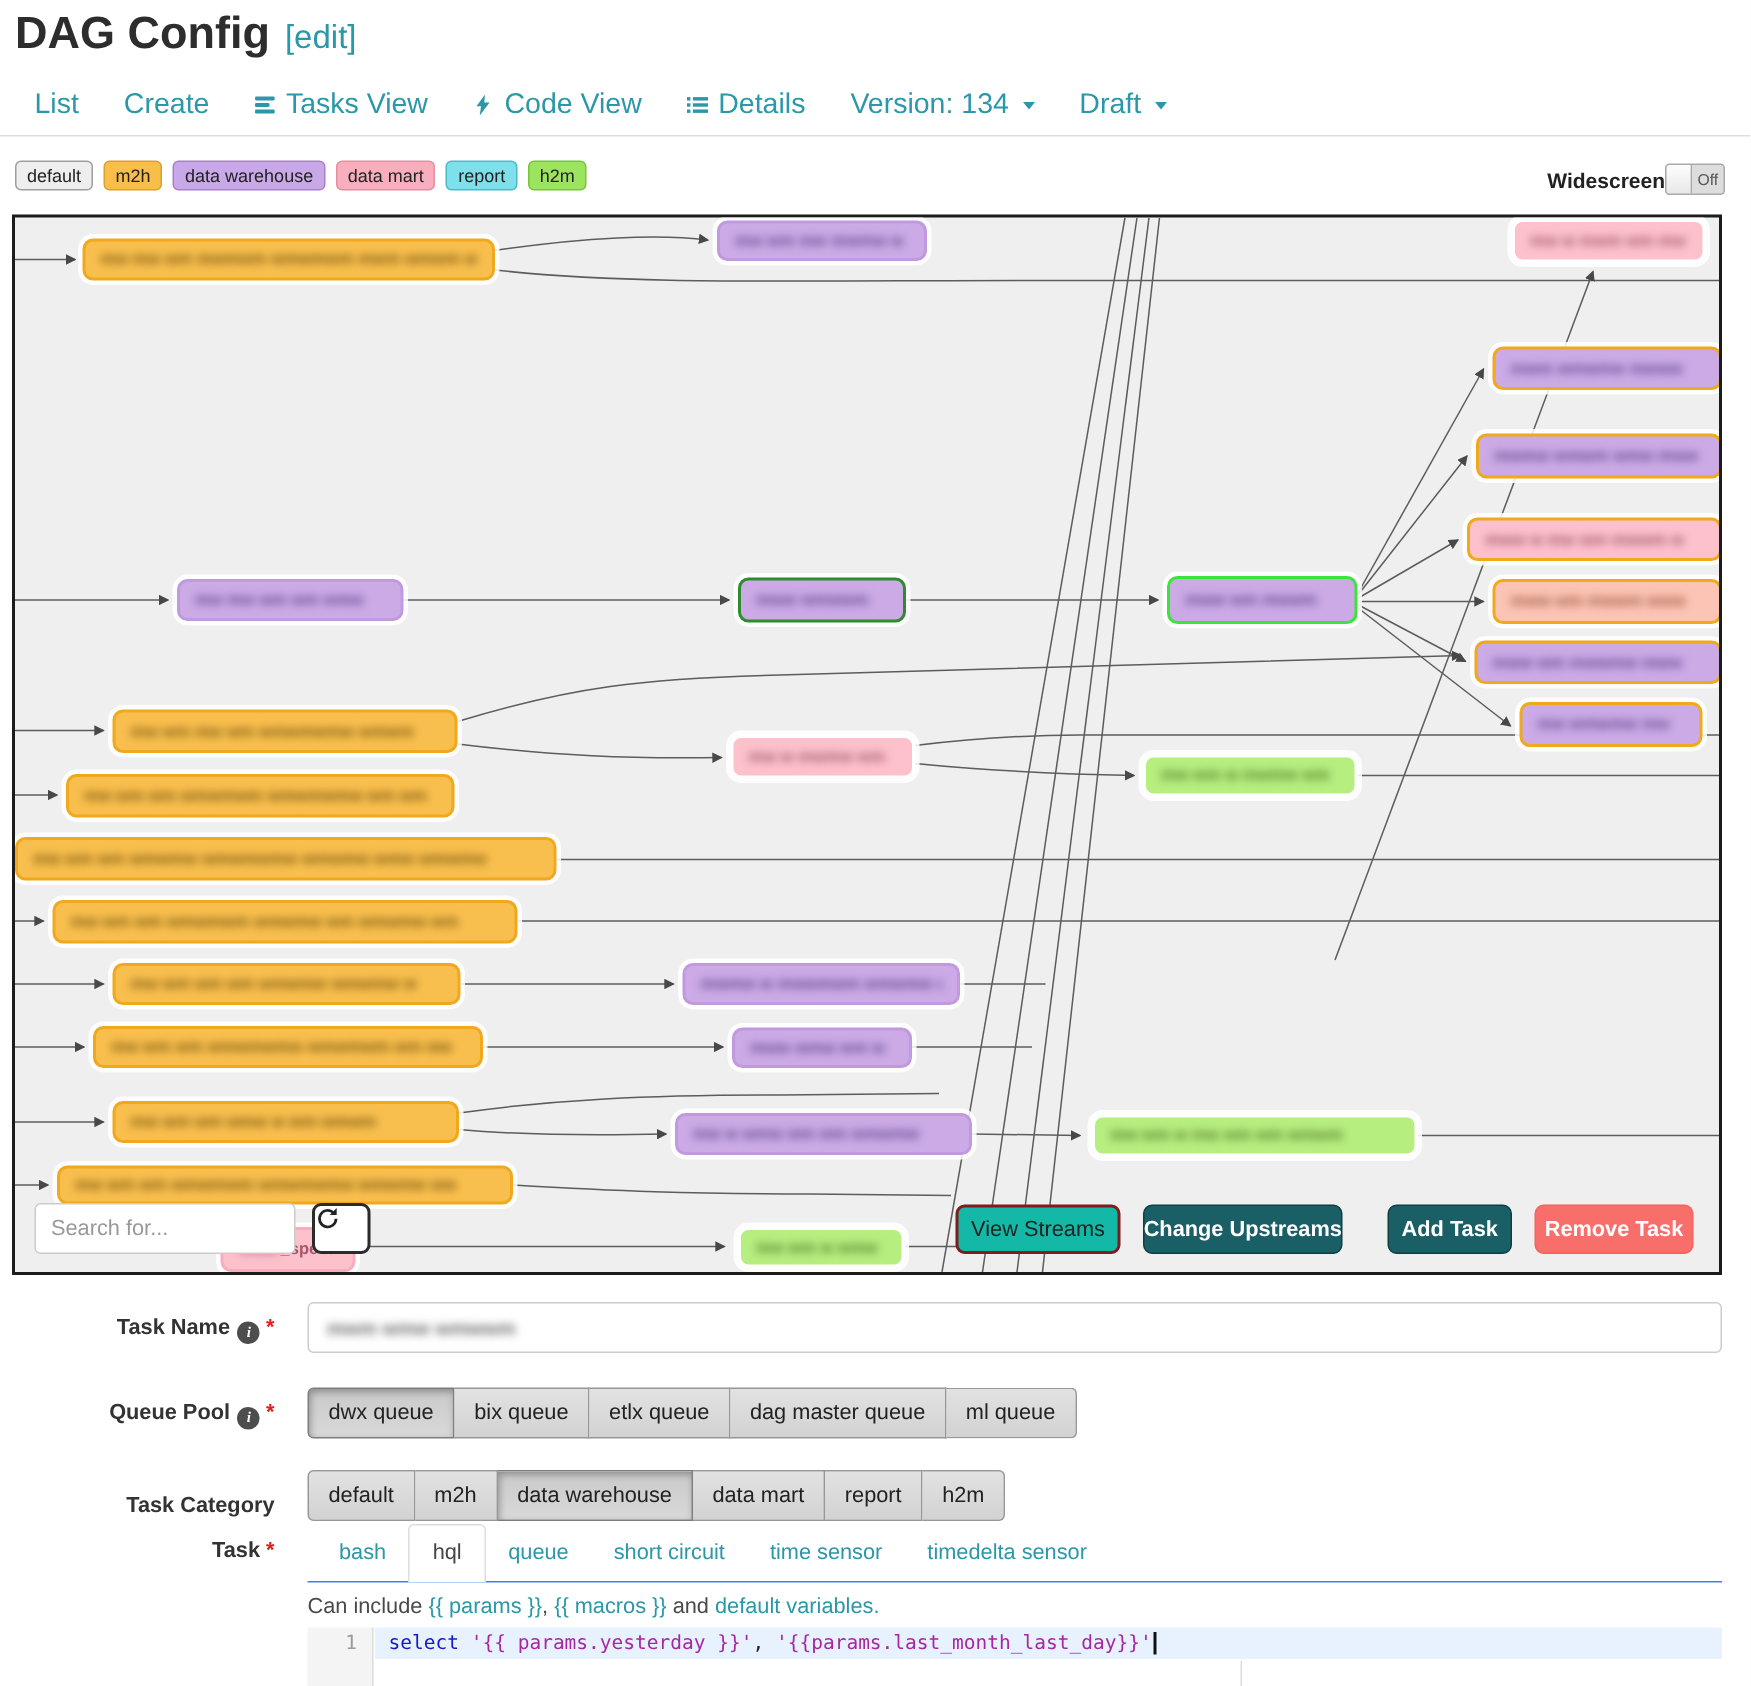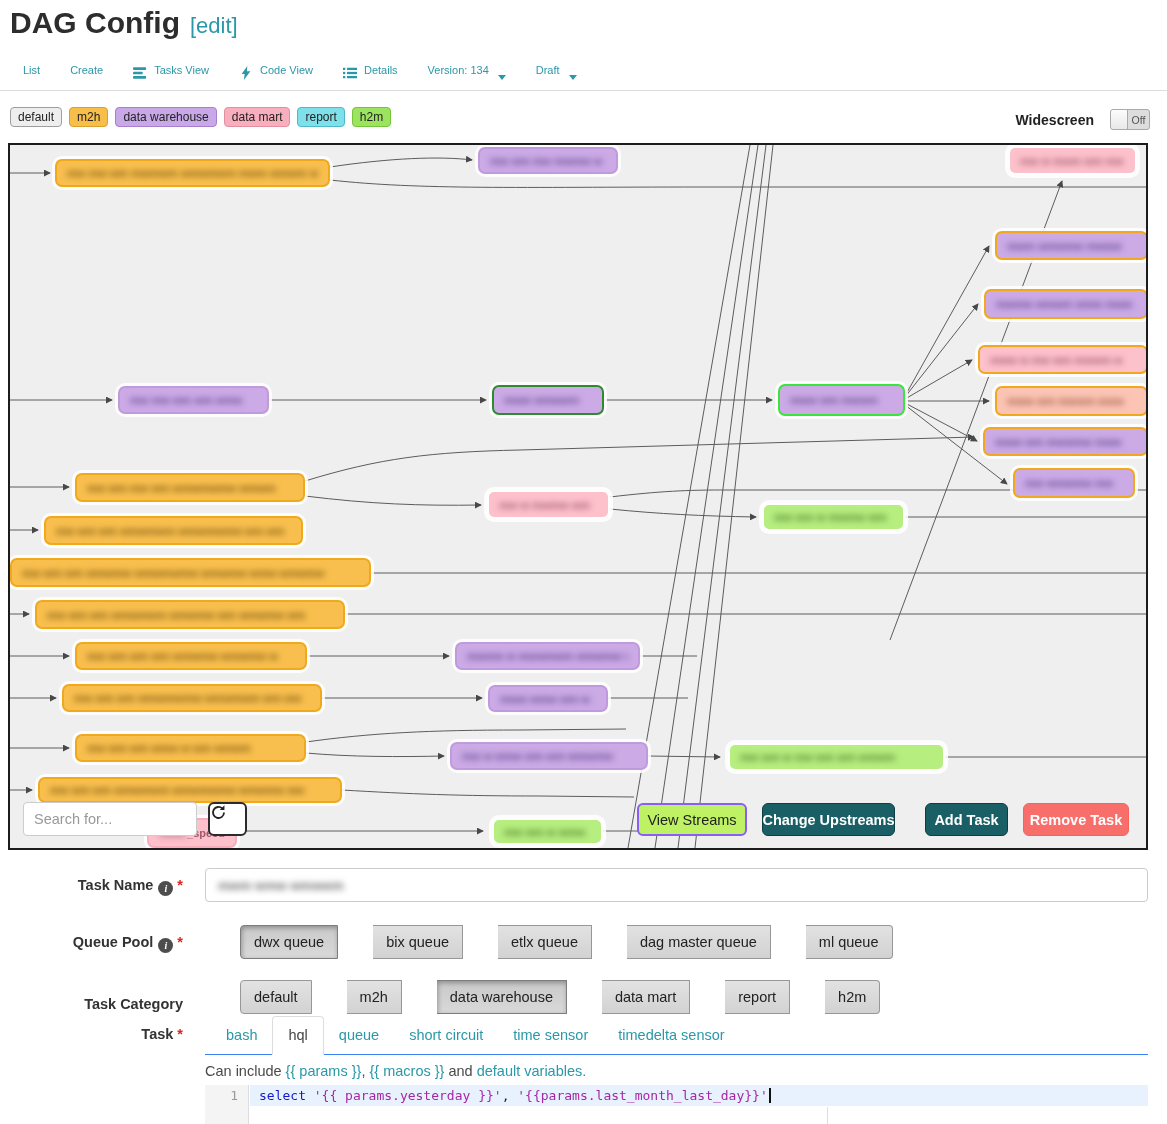--- a/index.html
+++ b/index.html
@@ -5,33 +5,33 @@
   html,body{margin:0;padding:0;background:#fff;}
   .page{position:relative;width:1167px;height:1124px;background:#fff;overflow:hidden;
         font-family:"Liberation Sans",sans-serif;color:#333;}
   
   .hdr{position:absolute;left:10px;top:6px;white-space:nowrap;}
   .hdr .title{font-size:30px;font-weight:bold;color:#2d2d2d;}
   .hdr .edit{font-size:22px;color:#2a98a8;margin-left:10px;}
   
   .topnav{position:absolute;left:0;top:50px;width:1167px;height:41px;border-bottom:1px solid #ddd;
           display:flex;align-items:flex-end;box-sizing:border-box;}
-  .topnav .titem{display:flex;align-items:flex-end;gap:7px;padding:10px 15px;font-size:11px;
+  .topnav .titem{display:flex;align-items:center;gap:7px;padding:10px 15px;font-size:19px;
                  color:#2a98a8;cursor:pointer;line-height:20px;box-sizing:border-box;}
   .topnav .titem.active{background:#fff;border:1px solid #ddd;border-bottom:1px solid #fff;
                  border-radius:4px 4px 0 0;color:#444;margin-bottom:-1px;}
   .topnav .titem:first-child{margin-left:8px;}
   .caret{display:inline-block;width:0;height:0;border-left:4px solid transparent;
          border-right:4px solid transparent;border-top:5px solid #2a98a8;margin-left:2px;}
   .ticon{width:14px;height:14px;display:inline-block;}
   
   .legend{position:absolute;left:10px;top:107px;display:flex;gap:7px;}
   .lbadge{font-size:12px;padding:2px 7px;border-radius:4px;border:1px solid;color:#222;}
   
-  .wide{position:absolute;top:109px;right:17px;display:flex;align-items:center;gap:16px;}
+  .wide{position:absolute;top:109px;right:17px;display:flex;align-items:center;gap:0;}
   .wide .wlabel{font-size:14px;font-weight:bold;color:#222;}
   .switch{width:40px;height:21px;border:1px solid #aaa;border-radius:3px;background:#ddd;
           display:flex;align-items:center;overflow:hidden;cursor:pointer;box-sizing:border-box;}
   .knob{width:16px;height:19px;background:linear-gradient(#fdfdfd,#e8e8e8);border-right:1px solid #aaa;border-radius:2px 0 0 2px;}
   .offtxt{flex:1;text-align:center;font-size:10.5px;color:#555;}
   
   .canvas{position:absolute;left:8px;top:143px;width:1140px;height:707px;background:#efefef;
           border:2px solid #1c1c1c;box-sizing:border-box;overflow:hidden;}
   .canvas svg{position:absolute;left:0;top:0;}
   .gnode{position:absolute;border:2px solid;border-radius:7px;
@@ -47,38 +47,38 @@
   .b-green-bright{border-color:#3ae43a;}
   
   .ov{position:absolute;z-index:6;box-sizing:border-box;}
   .searchbox{left:13px;top:657px;width:174px;height:34px;background:#fff;border:1px solid #ccc;
              border-radius:4px;font-size:14.5px;color:#333;padding:0 10px;}
   .searchbox::placeholder{color:#999;}
   .refresh{left:198px;top:657px;width:39px;height:34px;background:#fff;border:2px solid #2b2b2b;
            border-radius:6px;display:flex;align-items:center;justify-content:center;cursor:pointer;}
   .actbtn{top:658px;height:33px;border-radius:6px;font-size:14.5px;display:flex;align-items:center;
           justify-content:center;cursor:pointer;white-space:nowrap;}
-  .actbtn.light{background:#bef264;border:2px solid #8b5cf6;color:#222;}
+  .actbtn.light{background:#14b8a6;border:2px solid #7f1d1d;color:#222;}
   .actbtn.teal{background:#1a5f66;border:1px solid #0e3d44;color:#fff;font-weight:bold;}
   .actbtn.red{background:#f86e6a;border:1px solid #f8615c;color:#fff;font-weight:bold;}
   
   .frow{position:absolute;left:0;width:1167px;}
   .flabel{position:absolute;left:0;width:183px;text-align:right;font-size:14.5px;font-weight:bold;
           color:#333;white-space:nowrap;}
   .req{color:#e01f1f;margin-left:4px;font-weight:bold;}
   .info{display:inline-flex;width:15px;height:15px;border-radius:50%;background:#4d4d4d;color:#fff;
         font-size:10px;font-weight:bold;align-items:center;justify-content:center;margin-left:5px;
         vertical-align:-2px;font-family:"Liberation Serif",serif;font-style:italic;}
   .tinput{position:absolute;left:205px;width:943px;height:34px;border:1px solid #ccc;border-radius:4px;
           background:#fff;display:flex;align-items:center;padding:0 12px;box-sizing:border-box;}
   .tinput .blurval{filter:blur(3px);font-size:13px;color:#6f6f6f;font-weight:bold;}
   .bgroup{position:absolute;left:205px;display:flex;}
   .gbtn{height:34px;padding:0 13px;font-size:14.5px;color:#222;display:flex;align-items:center;
         background:linear-gradient(#e2e2e2,#d2d2d2);border:1px solid #979797;border-left-width:0;
-        cursor:pointer;box-sizing:border-box;margin-left:35px;}
+        cursor:pointer;box-sizing:border-box;}
   .gbtn:first-child{border-left-width:1px;border-radius:4px 0 0 4px;}
   .gbtn:last-child{border-radius:0 4px 4px 0;}
   .gbtn.sel{background:linear-gradient(#c9c9c9,#d9d9d9);box-shadow:inset 1px 2px 5px rgba(0,0,0,.3);
             border-color:#7d7d7d;}
   
   .ttabs{position:absolute;left:205px;top:1016px;width:943px;display:flex;align-items:flex-end;
          border-bottom:1px solid #3b82f6;box-sizing:border-box;padding-left:6px;}
   .ttab{padding:9px 15px;font-size:14.5px;color:#2a98a8;cursor:pointer;line-height:19px;}
   .ttab.active{background:#fff;border:1px solid #ddd;border-bottom:1px solid #fff;
                border-radius:4px 4px 0 0;color:#444;margin-bottom:-1px;}

